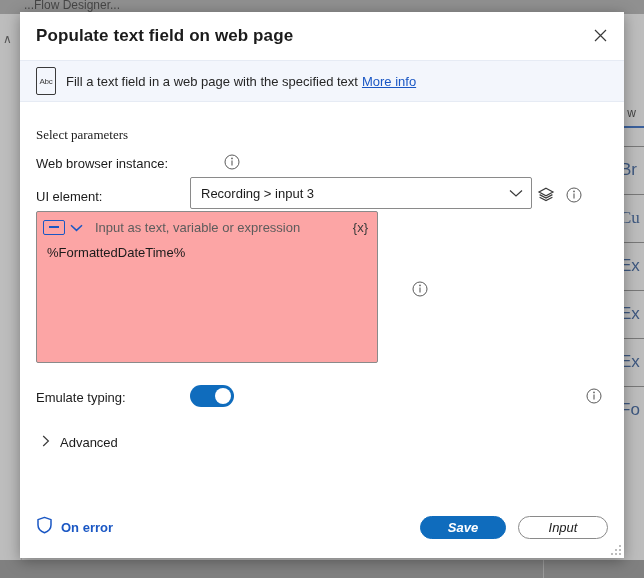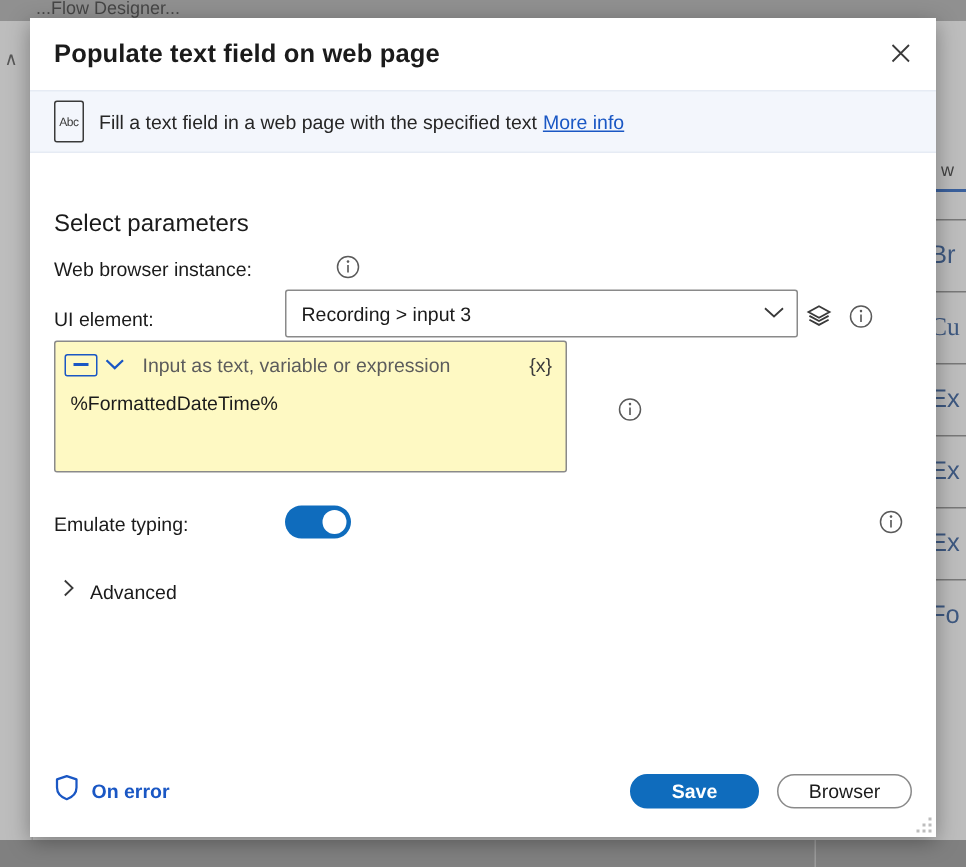--- a/index.html
+++ b/index.html
@@ -103,21 +103,21 @@
     margin-left: 4px; font-size: 13px; color: #1a57c4;
     text-decoration: underline; cursor: pointer;
   }
 
   .modal-body {
     flex: 1 1 auto; position: relative; padding: 0 16px;
     overflow: hidden;
   }
 
   .section-title {
-    margin-top: 39px; font-size: 16px; color: #1b1b1b;
+    margin-top: 25px; font-size: 13px; color: #1b1b1b; font-family: Liberation Serif, serif;
   }
 
   .row {
     display: flex; align-items: center;
     margin-top: 2px;
   }
   .row-label {
     width: 154px; flex: 0 0 154px;
     font-size: 13px; color: #1b1b1b;
     padding-top: 7px;
@@ -141,23 +141,23 @@
   .row-icons { display: flex; align-items: center; padding-top: 4px; }
   .icon-btn {
     width: 28px; height: 26px;
     display: flex; align-items: center; justify-content: center;
     cursor: pointer;
   }
   .icon-btn.spacer { cursor: default; }
 
   
   .textfield-box {
-    width: 342px; height: 88px;
+    width: 342px; height: 152px;
     border: 1px solid #8a8a8a; border-radius: 2px;
-    background: #fef9c3;
+    background: #fca5a5;
     display: flex; flex-direction: column;
   }
   .textfield-head {
     height: 30px; flex: 0 0 30px;
     display: flex; align-items: center;
     padding: 0 8px 0 6px;
   }
   .mode-icon {
     width: 22px; height: 15px;
     border: 1.6px solid #1a57c4; border-radius: 2px;
@@ -216,20 +216,21 @@
   }
   .onerror-label {
     margin-left: 8px; font-size: 13px; color: #1a57c4; font-weight: 600;
   }
   .footer-spacer { flex: 1 1 auto; }
   .btn {
     height: 23px; min-width: 86px;
     font-size: 13px; border-radius: 12px; cursor: pointer;
     display: flex; align-items: center; justify-content: center;
     font-family: "Liberation Sans", sans-serif;
+    font-style: italic;
   }
   .btn-primary {
     background: #0f6cbd; color: #ffffff; border: 1px solid #0f6cbd;
     font-weight: 600;
     width: 86px;
   }
   .btn-secondary {
     background: #ffffff; color: #1b1b1b; border: 1px solid #8a8a8a;
     margin-left: 12px; width: 90px;
   }
@@ -395,21 +396,21 @@
     <div class="onerror">
       <span>
         <svg width="17" height="18" viewBox="0 0 17 18" aria-hidden="true">
           <path d="M8.5 1.4 L15 3.6 L15 9 C15 13 11.8 15.6 8.5 16.8 C5.2 15.6 2 13 2 9 L2 3.6 Z" fill="none" stroke="#1a57c4" stroke-width="1.5" stroke-linejoin="round"></path>
         </svg>
       </span>
       <span class="onerror-label">On error</span>
     </div>
     <div class="footer-spacer"></div>
     <button class="btn btn-primary">Save</button>
-    <button class="btn btn-secondary">Browser</button>
+    <button class="btn btn-secondary">Input</button>
     <div class="resize-grip">
       <i style="right:0;bottom:0;"></i>
         <i style="right:4px;bottom:0;"></i>
         <i style="right:8px;bottom:0;"></i>
       <i style="right:0;bottom:4px;"></i>
         <i style="right:4px;bottom:4px;"></i>
       <i style="right:0;bottom:8px;"></i>
     </div>
   </div>
 

